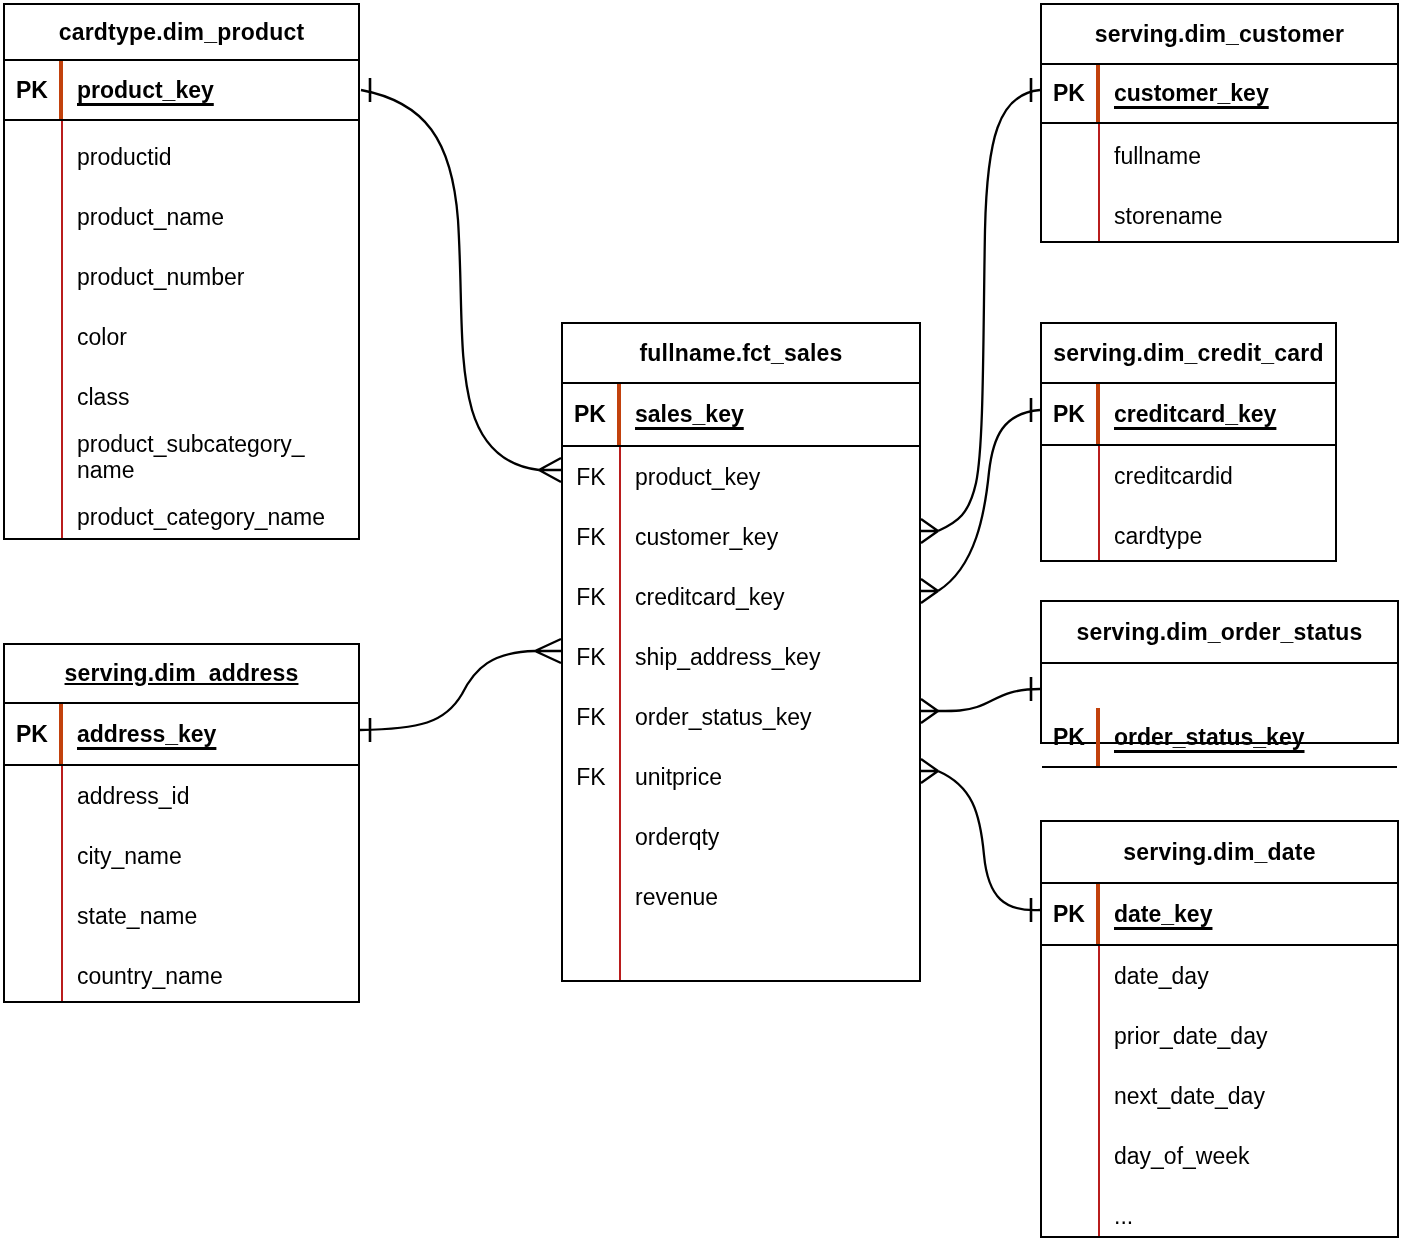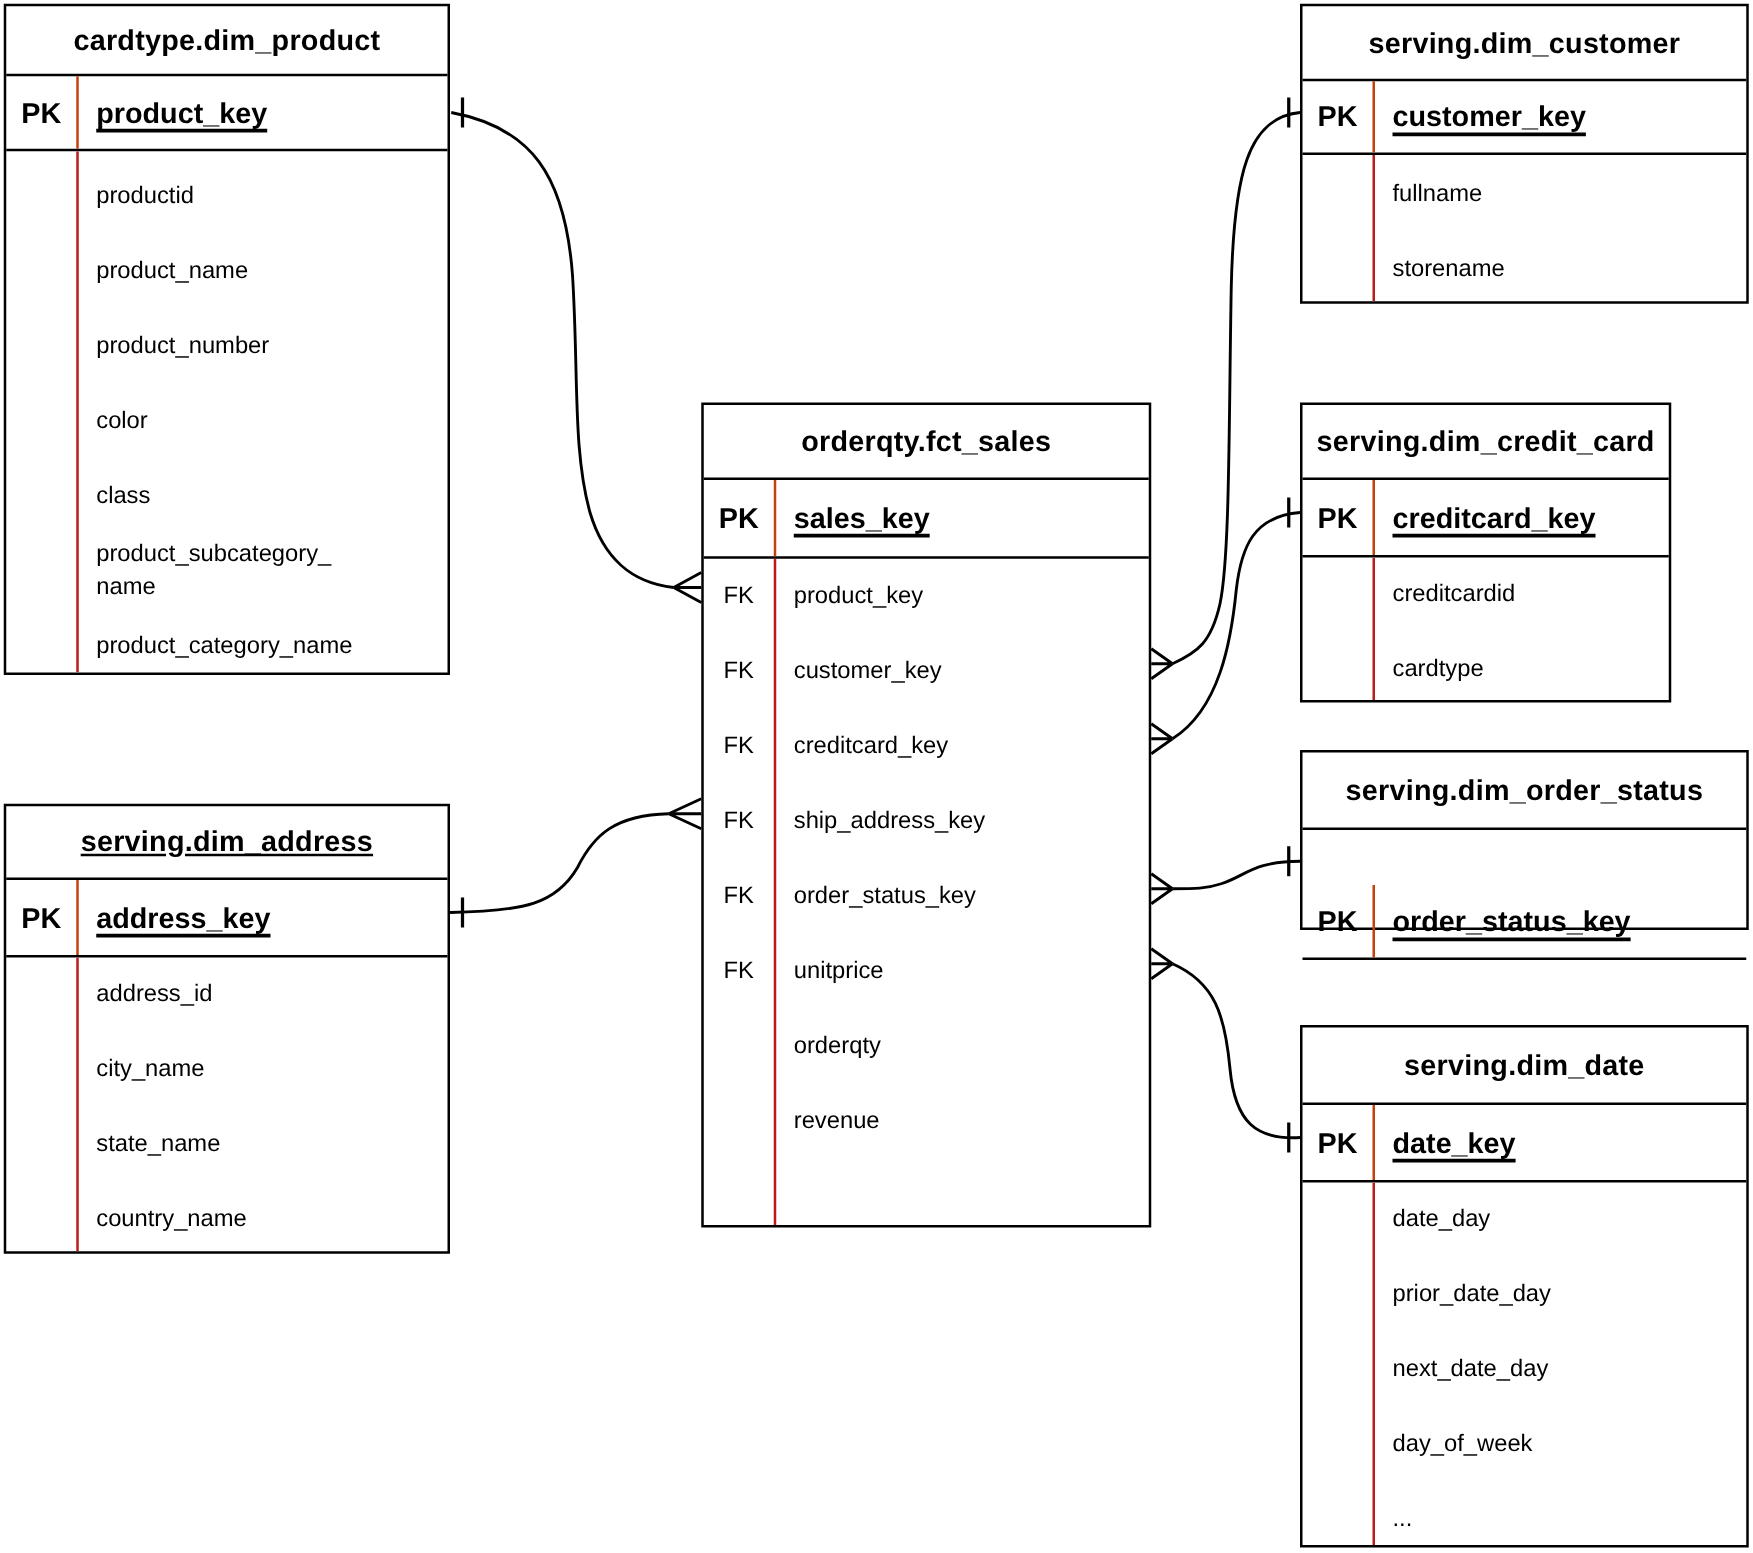--- a/index.html
+++ b/index.html
@@ -37,21 +37,21 @@
   }
   .pk-row {
     flex: 0 0 auto;
     display: flex;
     border-bottom: 2px solid #000;
   }
   .keycell {
     flex: 0 0 58px;
     width: 58px;
     box-sizing: border-box;
-    border-right: 2px solid #c2410c;
+    border-right: 4px solid #c2410c;
     display: flex;
     align-items: center;
     justify-content: center;
     font-size: 23px;
   }
   .pk-row .keycell { font-weight: bold; }
   .pk-row .fieldcell {
     flex: 1;
     display: flex;
     align-items: center;
@@ -79,21 +79,21 @@
     flex: 1;
     display: flex;
     flex-direction: column;
   }
   .brow {
     flex: 0 0 60px;
     height: 60px;
     display: flex;
     align-items: center;
     padding-left: 14px;
-    font-size: 19px;
+    font-size: 23px;
     line-height: 26px;
     white-space: pre-line;
   }
   .keycol .brow {
     padding-left: 0;
     justify-content: center;
   }
   
   #t-product  { left: 3px;    top: 3px;   width: 357px; height: 537px; }
   #t-product  .tbl-title { height: 54px; }
@@ -177,21 +177,21 @@
       <div class="fieldcol">
         <div class="brow">address_id</div>
         <div class="brow">city_name</div>
         <div class="brow">state_name</div>
         <div class="brow">country_name</div>
       </div>
     </div>
   </div>
 
   <div class="tbl" id="t-fact">
-    <div class="tbl-title">orderqty.fct_sales</div>
+    <div class="tbl-title">fullname.fct_sales</div>
     <div class="pk-row">
       <div class="keycell">PK</div>
       <div class="fieldcell">sales_key</div>
     </div>
     <div class="tbl-body">
       <div class="keycol">
         <div class="brow">FK</div>
         <div class="brow">FK</div>
         <div class="brow">FK</div>
         <div class="brow">FK</div>

